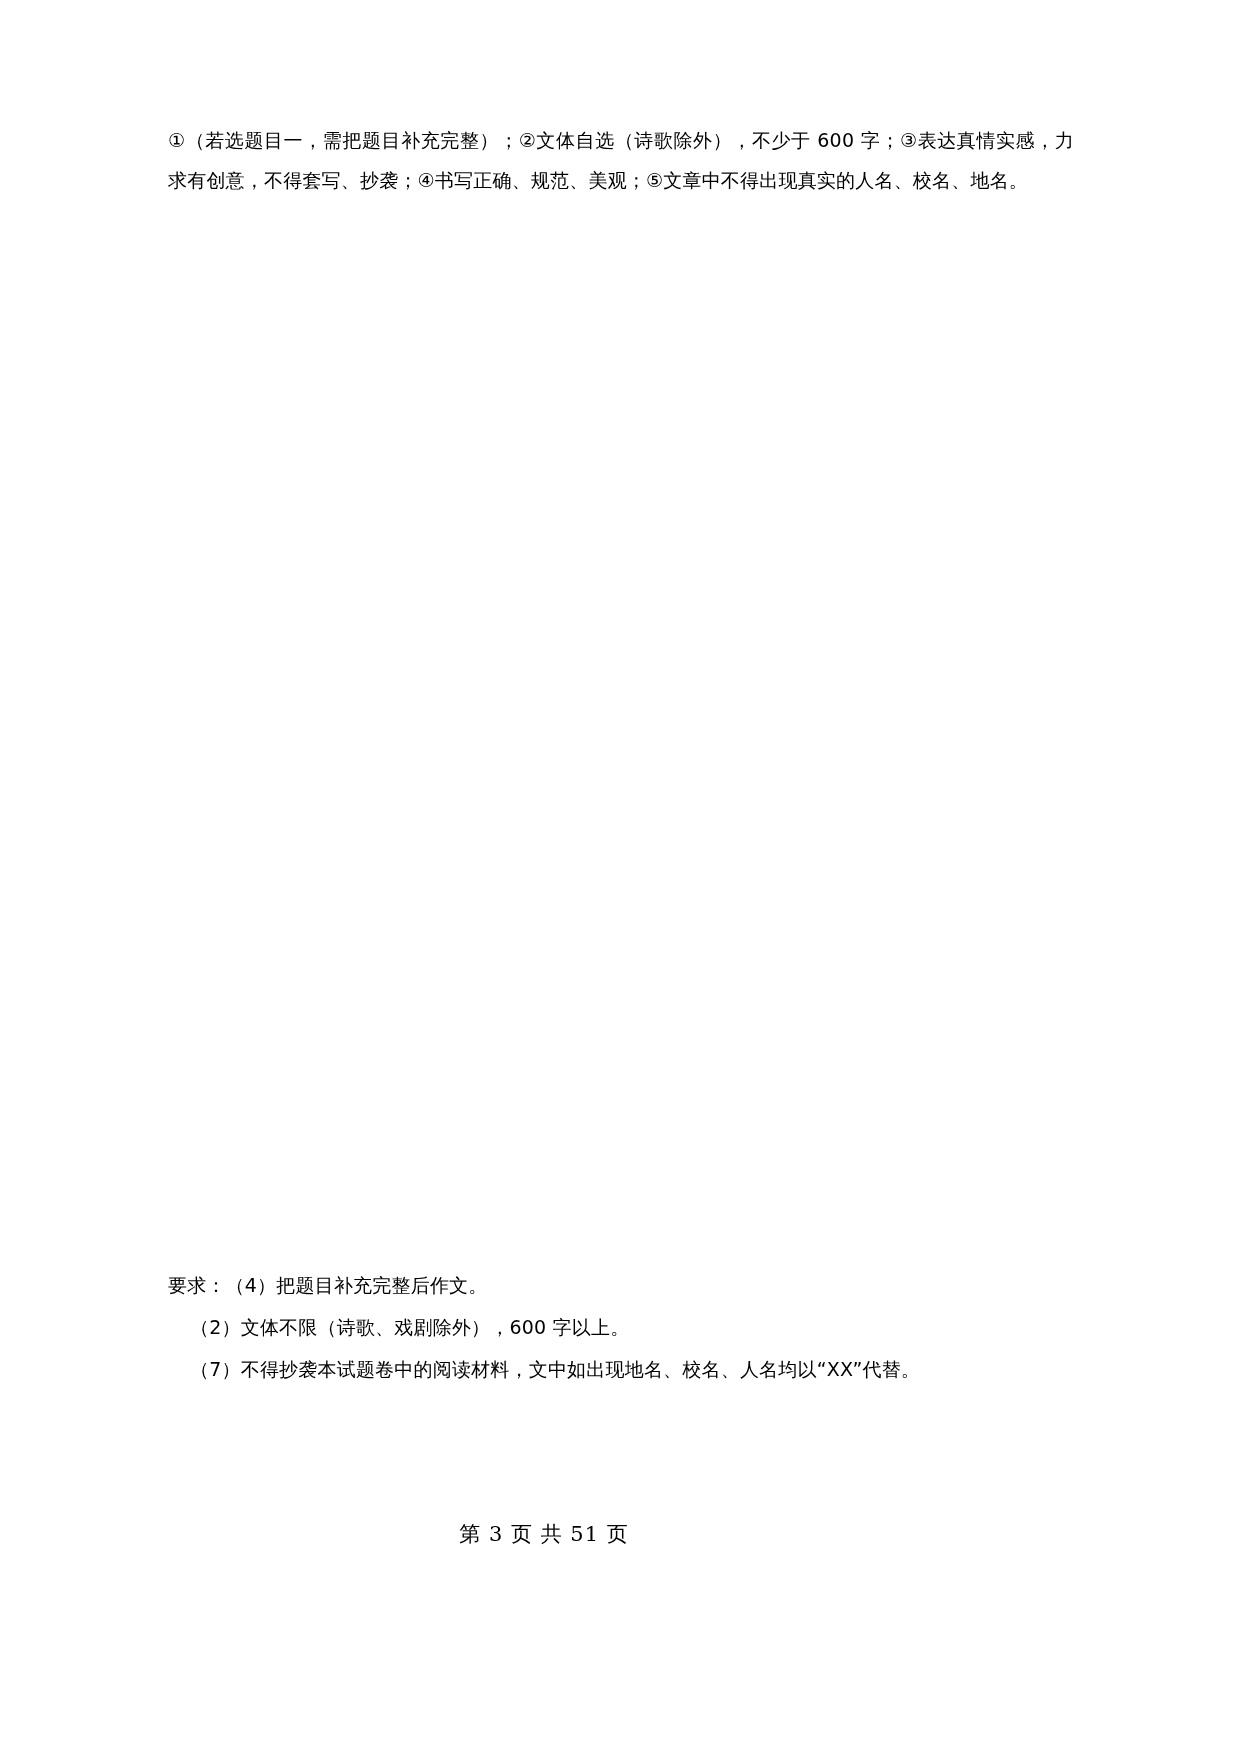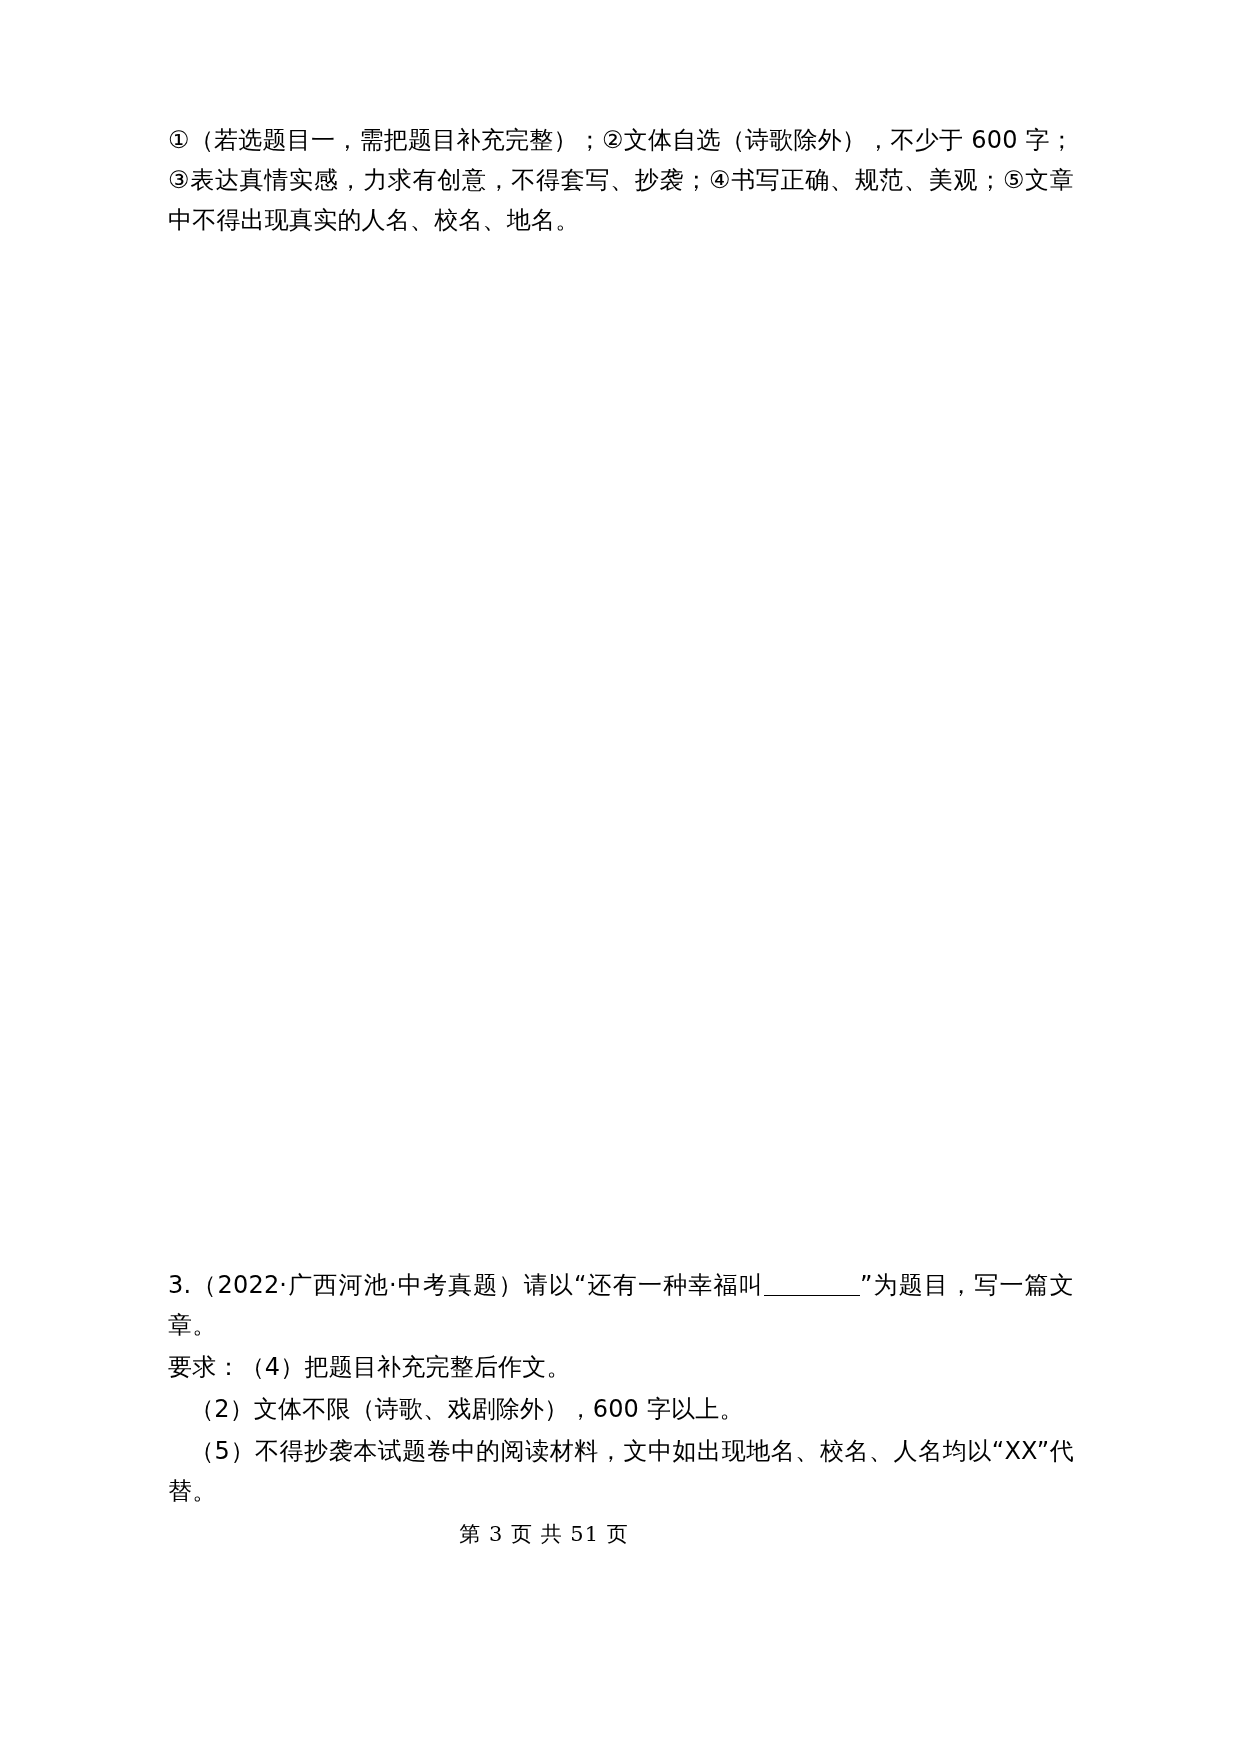--- a/index.html
+++ b/index.html
@@ -21,21 +21,21 @@
     box-sizing: border-box;
     padding: 0;
   }
   .content {
     position: absolute;
     left: 168px;
     top: 120px;
     width: 906px;
   }
   .para {
-    font-size: 24px;
+    font-size: 19px;
     line-height: 40px;
     text-align: justify;
     text-justify: inter-ideograph;
     letter-spacing: 0.2px;
     margin: 0;
   }
   .block-top {
     margin-bottom: 0;
   }
   .section-lower {
@@ -76,23 +76,22 @@
 </head>
 <body>
 
 <div class="page">
 
   <div class="content">
     <p class="para block-top">①（若选题目一，需把题目补充完整）；②文体自选（诗歌除外），不少于 600 字；③表达真情实感，力求有创意，不得套写、抄袭；④书写正确、规范、美观；⑤文章中不得出现真实的人名、校名、地名。</p>
   </div>
 
   <div class="section-lower">
-    <p class="para indent1"><span>3.</span><span>（2022·广西河池·中考真题）</span><span>请以“还有一种幸福叫</span><span class="fill-blank"></span><span>”为题目，写一篇文章。</span></p>
     <p class="para"><span>要求：</span><span>（4）把题目补充完整后作文。</span></p>
     <p class="para indent-sub"><span>（2）文体不限（诗歌、戏剧除外），600 字以上。</span></p>
-    <p class="para indent-sub"><span>（5）不得抄袭本试题卷中的阅读材料，文中如出现地名、校名、人名均以“XX”代替。</span></p>
+    <p class="para indent-sub"><span>（7）不得抄袭本试题卷中的阅读材料，文中如出现地名、校名、人名均以“XX”代替。</span></p>
   </div>
 
   <div class="footer">
     <span class="num">第 3 页 共 51 页</span>
   </div>
 
 </div>
 
 </body></html>

